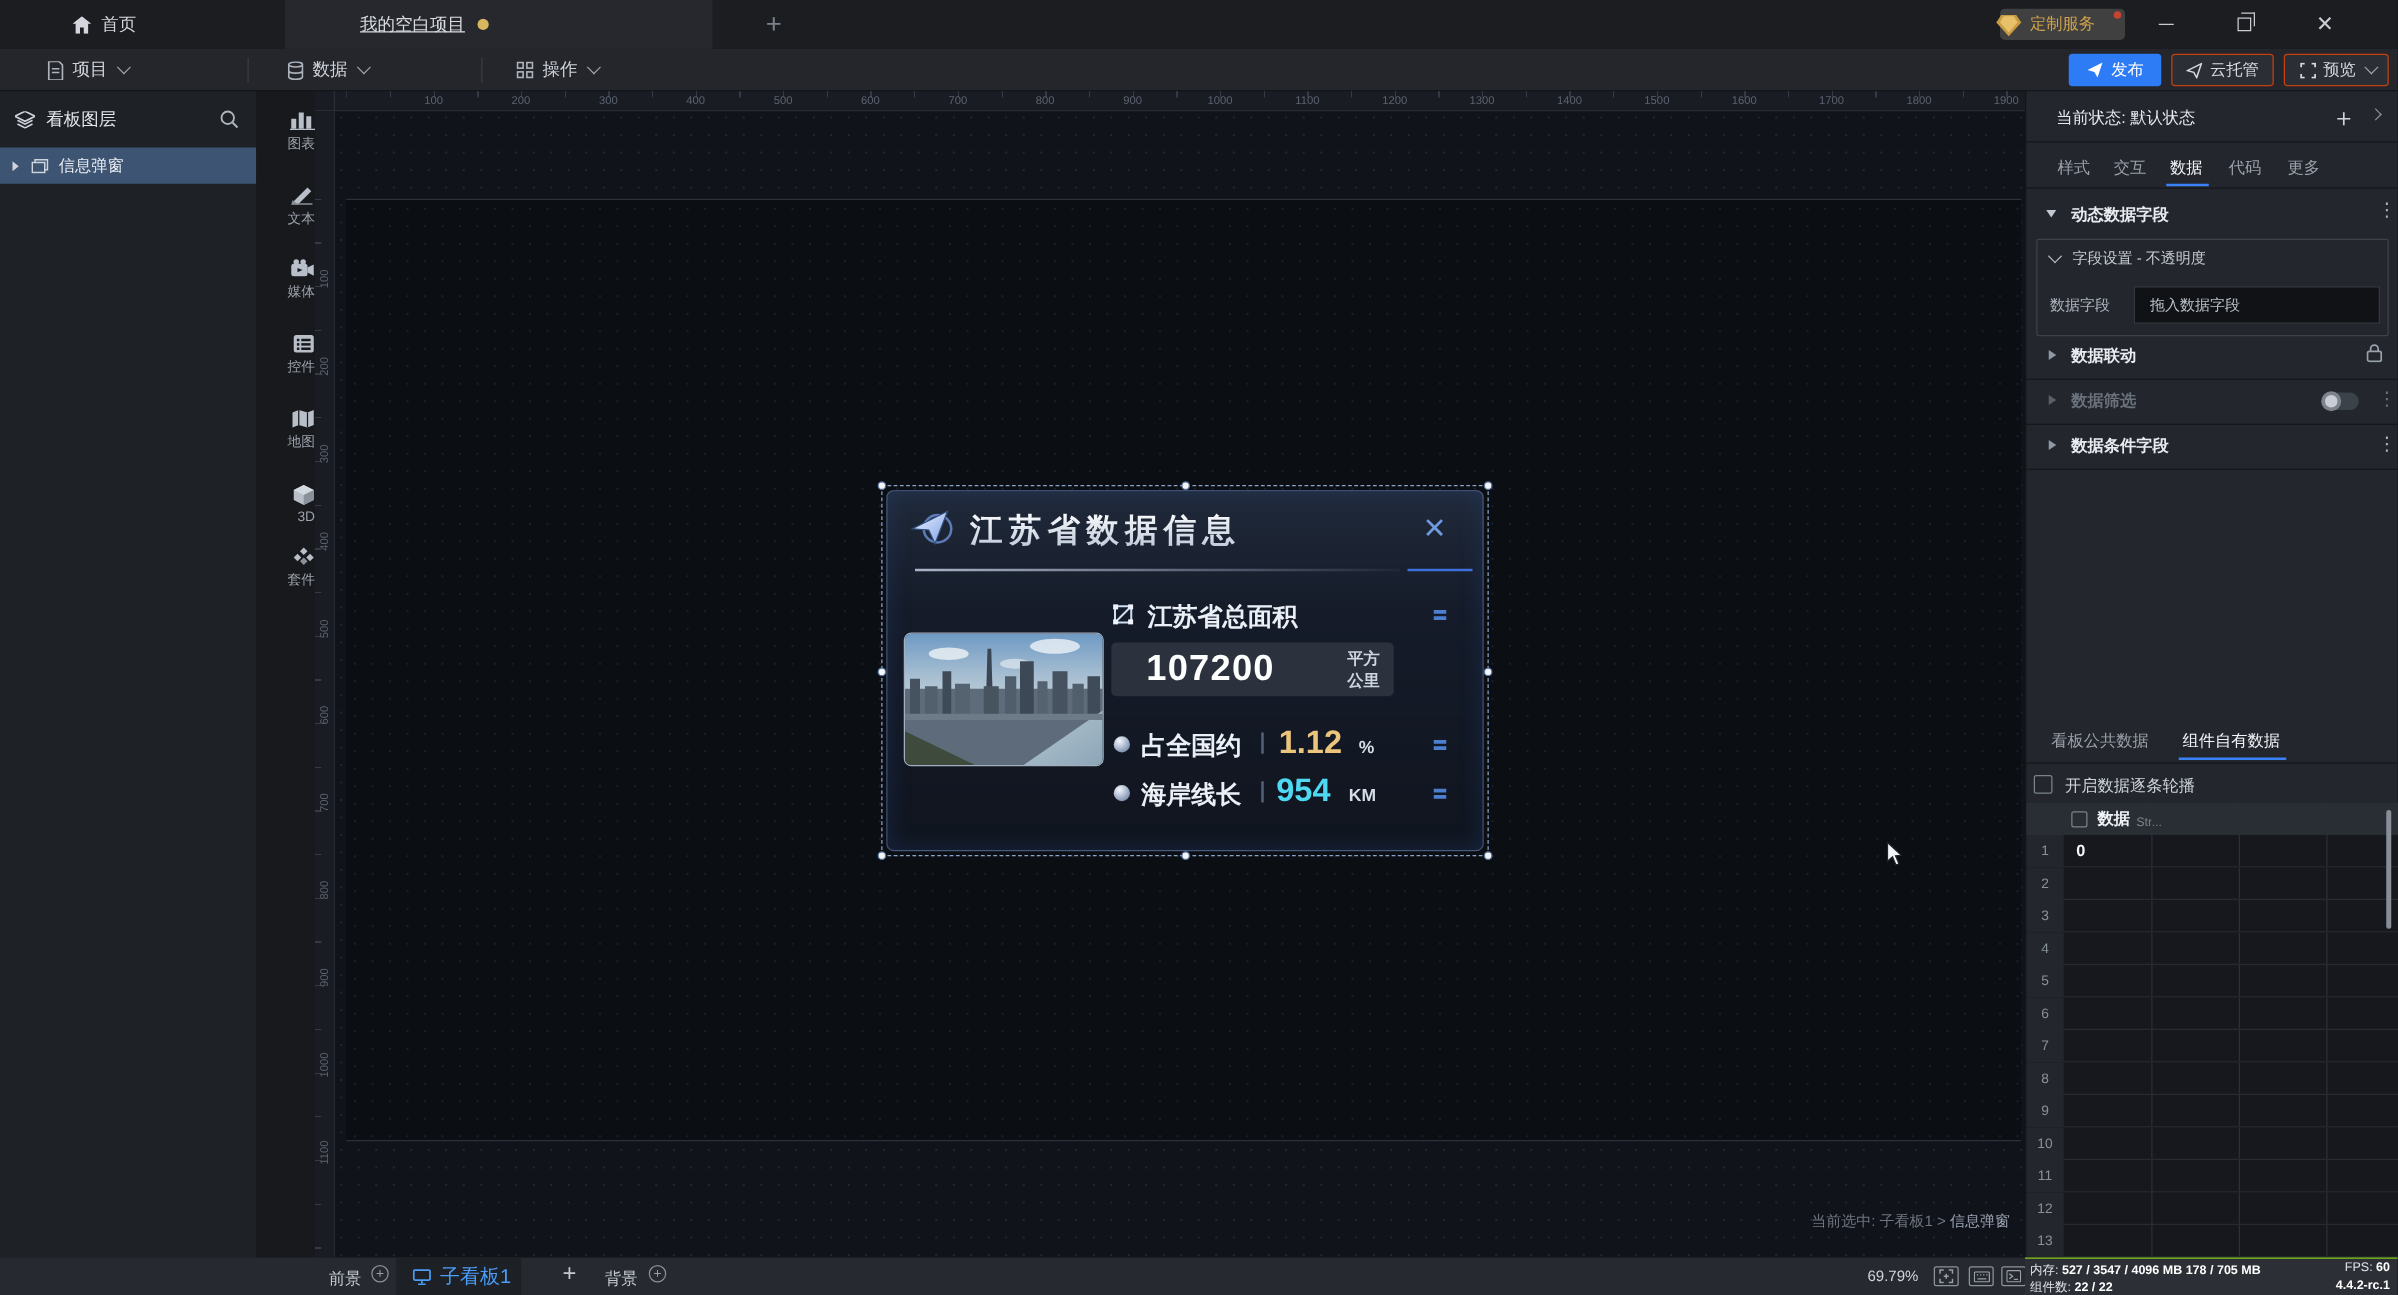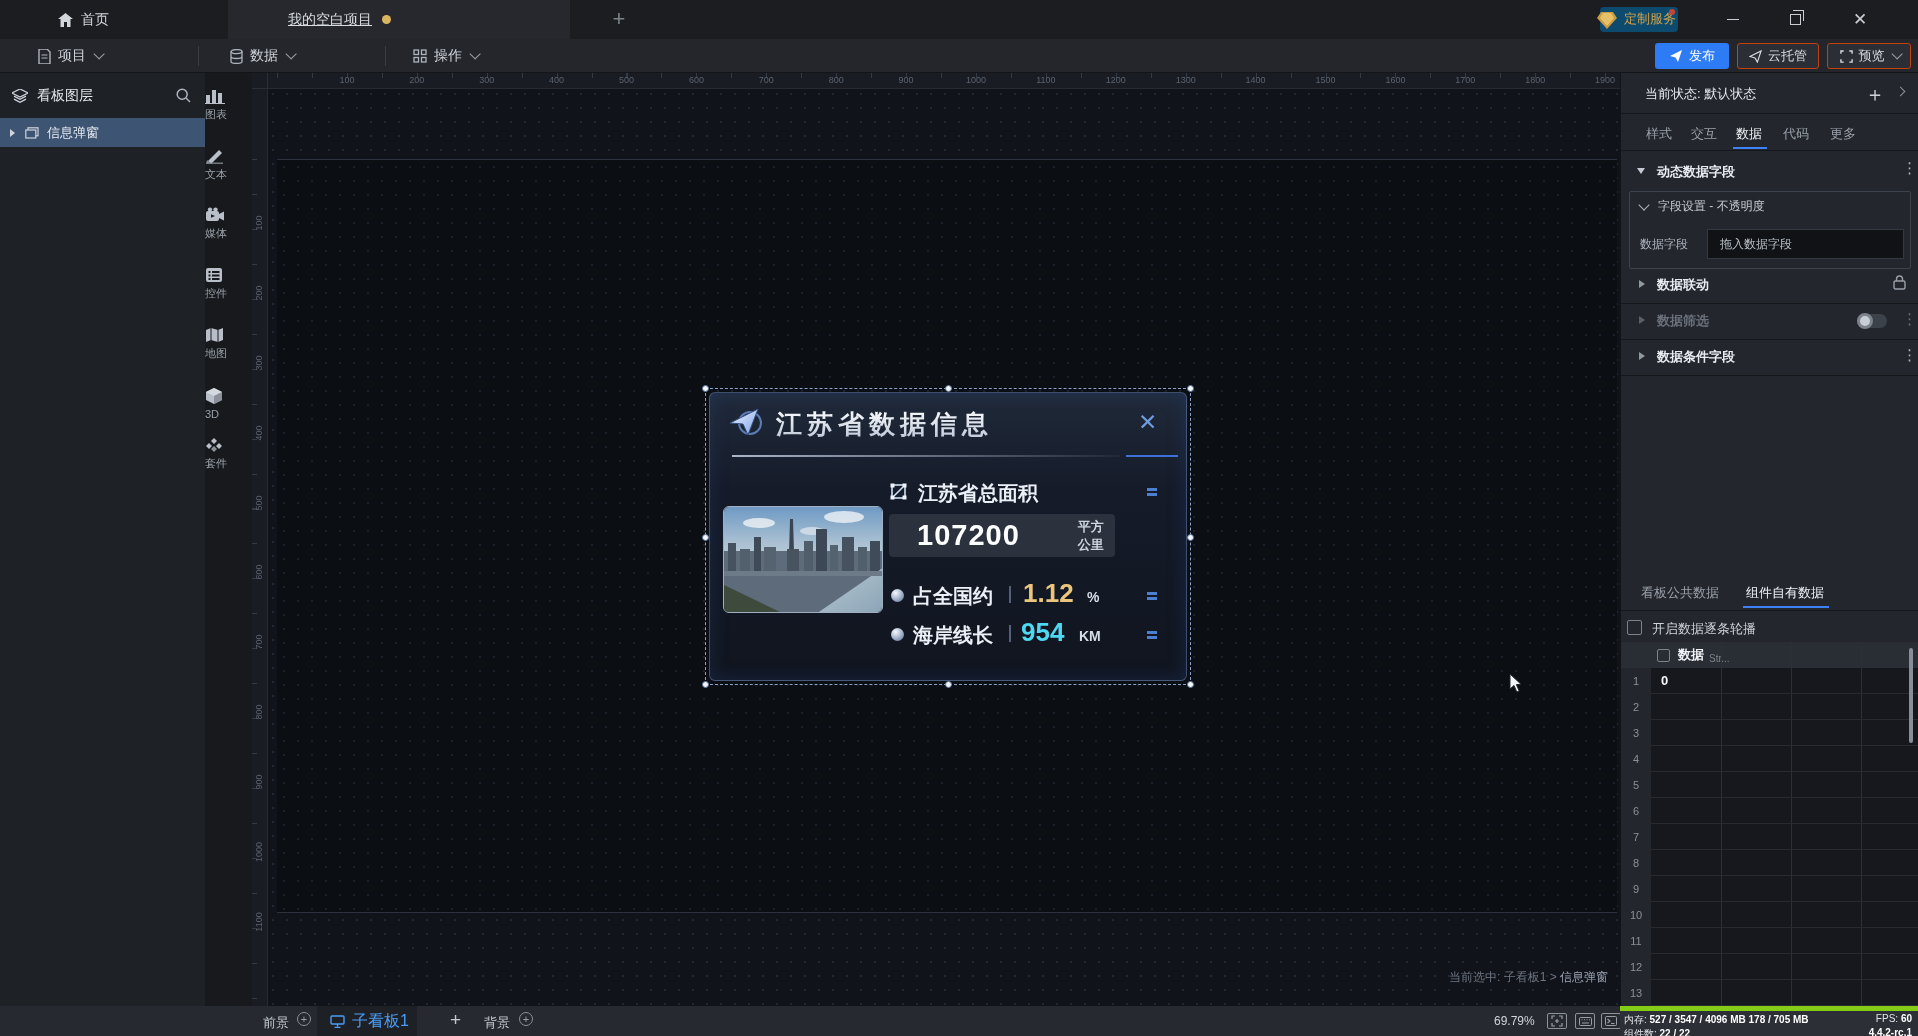--- a/index.html
+++ b/index.html
@@ -6,42 +6,42 @@
   html,body { width:1918px; height:1036px; overflow:hidden; background:#14161c;
     font-family:"Liberation Sans", sans-serif; -webkit-font-smoothing:antialiased; }
   .abs { position:absolute; }
   
   #titlebar { position:absolute; left:0; top:0; width:1918px; height:39px; background:#1b1d21; }
   .tb-home { position:absolute; left:58px; top:0; height:39px; display:flex; align-items:center; gap:8px; color:#d3d7dd; font-size:14px; cursor:pointer; }
   .tb-tab { position:absolute; left:228px; top:0; width:342px; height:39px; background:#26282d; display:flex; align-items:center; color:#d8dce2; font-size:14px;text-decoration:underline; }
   .tb-tab .dot { width:9px; height:9px; border-radius:50%; background:#d8b55e; margin-left:10px; }
   .tb-plus { position:absolute; left:605px; top:6px; width:28px; height:28px; color:#7c828b; font-size:22px; line-height:26px; text-align:center; cursor:pointer; }
   .vip { position:absolute; left:1596px; top:7px; height:25px; display:flex; align-items:center; }
-  .vip-pill { background:#0c4a6e; border-radius:4px; padding:3px 2px 4px 24px; margin-left:-18px; color:#d0a24c; font-size:13px; position:relative; }
+  .vip-pill { background:#404040; border-radius:4px; padding:3px 24px 4px 24px; margin-left:-18px; color:#d0a24c; font-size:13px; position:relative; }
   .vip-pill .reddot { position:absolute; right:3px; top:2px; width:6px; height:6px; border-radius:50%; background:#c64434; }
   .winbtn { position:absolute; top:0; width:44px; height:39px; display:flex; align-items:center; justify-content:center; color:#c9cdd3; cursor:pointer; }
   .min-glyph { width:12px; height:1.5px; background:#c9cdd3; }
   .restore-glyph { width:11px; height:11px; border:1.5px solid #c9cdd3; position:relative; }
   .restore-glyph:before { content:""; position:absolute; left:2px; top:-5px; width:10px; height:10px; border:1.5px solid #c9cdd3; border-left:none; border-bottom:none; }
   
   #menubar { position:absolute; left:0; top:39px; width:1918px; height:34px; background:#24262c; border-bottom:1px solid #131519; }
   .menu-item { position:absolute; top:0; height:34px; display:flex; align-items:center; gap:7px; color:#cfd4da; font-size:14px; cursor:pointer; }
   .menu-sep { position:absolute; top:7px; width:1px; height:20px; background:#383d45; }
   .chev { width:8px; height:8px; border-right:1.5px solid #9aa0a9; border-bottom:1.5px solid #9aa0a9; transform:rotate(45deg) translateY(-3px); }
   .btn { position:absolute; top:4px; height:26px; border-radius:3px; display:flex; align-items:center; justify-content:center; gap:6px; font-size:13px; cursor:pointer; }
   .btn-blue { background:#2e7bf6; color:#fff; }
   .btn-dark { background:#2b2e35; border:1px solid #c2410c; color:#d6dae0; }
   
   #layers { position:absolute; left:0; top:73px; width:205px; height:933px; background:#1e2126; }
   .layers-head { position:absolute; left:0; top:0; width:205px; height:45px; display:flex; align-items:center; color:#e4e8ee; font-size:14px; }
   .layer-row { position:absolute; left:0; top:45px; width:205px; height:29px; background:#3d5473; display:flex; align-items:center; color:#e8ecf2; font-size:13px; cursor:pointer; }
   .tri { width:0; height:0; border-left:5px solid #cfd4dc; border-top:4px solid transparent; border-bottom:4px solid transparent; }
   
   #dock { position:absolute; left:205px; top:73px; width:47px; height:933px; background:#17191d; }
-  .dock-item { position:absolute; left:0; width:47px; height:52px; display:flex; flex-direction:column; align-items:flex-start; gap:3px; color:#9aa1aa; font-size:11px; cursor:pointer; }
+  .dock-item { position:absolute; left:0; width:47px; height:52px; display:flex; flex-direction:column; align-items:flex-end; gap:3px; color:#9aa1aa; font-size:11px; cursor:pointer; }
   
   #canvas { position:absolute; left:252px; top:73px; width:1368px; height:933px; background:#101319;
     background-image:radial-gradient(#212834 1px, transparent 1px); background-size:14px 14px; }
   #ruler-corner { position:absolute; left:0; top:0; width:16px; height:16px; background:#191c22; border-right:1px solid #2a2f37; border-bottom:1px solid #2a2f37; }
   #hruler { position:absolute; left:16px; top:0; width:1352px; height:16px; background:#191c22; border-bottom:1px solid #262b33; overflow:hidden;
     background-image:repeating-linear-gradient(90deg,#343b45 0 1px,transparent 1px 34.95px); background-position:9px 0; background-size:100% 5px; background-repeat:no-repeat; }
   #vruler { position:absolute; left:0; top:16px; width:16px; height:917px; background:#191c22; border-right:1px solid #262b33; overflow:hidden;
     background-image:repeating-linear-gradient(180deg,#343b45 0 1px,transparent 1px 34.95px); background-position:0 70px; background-size:5px 100%; background-repeat:no-repeat; }
   .htick { position:absolute; top:2px; font-size:9px; color:#5b6370; transform:translateX(-50%); }
   .vtick { position:absolute; left:1px; font-size:9px; color:#5b6370; transform:rotate(-90deg); transform-origin:center; width:24px; text-align:center; margin-left:-6px; }
@@ -91,21 +91,21 @@
   .dtab.active { color:#f0f3f7; }
   .cb { width:15px; height:15px; border:1px solid #7a828c; border-radius:2px; background:transparent; }
   #table-wrap { position:absolute; left:0; top:569px; width:298px; height:364px; overflow:hidden; }
   .th { position:absolute; left:0; top:0; width:298px; height:26px; background:#292d34; display:flex; align-items:center; }
   .trow { position:absolute; left:0; width:298px; height:26px; border-bottom:1px solid #272b31; background:#16181d; }
   .tnum { position:absolute; left:0; top:0; width:30px; height:26px; background:#23262c; color:#8a9199; font-size:11px; display:flex; align-items:center; justify-content:center; }
   .tcell-line { position:absolute; top:0; width:1px; height:100%; background:#2b2f36; }
   .scroll-thumb { position:absolute; left:288px; top:575px; width:4px; height:95px; border-radius:2px; background:#878e97; }
   
   #statusbar { position:absolute; left:0; top:1006px; width:1620px; height:30px; background:#26292f; }
-  #infobar { position:absolute; left:1620px; top:1006px; width:298px; height:30px; background:#2c2f35; border-top:5px solid #84cc16; font-size:10px; color:#dfe3e8; }
+  #infobar { position:absolute; left:1620px; top:1006px; width:298px; height:30px; background:#2c2f35; border-top:1px solid #84cc16; font-size:10px; color:#dfe3e8; }
   .sb-text { position:absolute; top:8px; font-size:13px; color:#c3c9d1; cursor:pointer; }
   .circle-plus { position:absolute; top:6px; width:14px; height:14px; border:1px solid #8a9099; border-radius:50%; color:#9aa0a9; font-size:11px; line-height:12px; text-align:center; cursor:pointer; }
   #board-tab { position:absolute; left:317px; top:0; width:100px; height:30px; background:#1d2024; display:flex; align-items:center; gap:7px; padding-left:13px; cursor:pointer; }
   #board-tab span { color:#4a9df8; font-size:16px; }
   .sb-icon { position:absolute; top:7px; width:20px; height:16px; border:1px solid #8d939c; border-radius:2px; display:flex; align-items:center; justify-content:center; cursor:pointer; }
   .ib-num { font-weight:bold; color:#ffffff; }
   svg { display:block; }
 </style>
 </head>
 <body>

